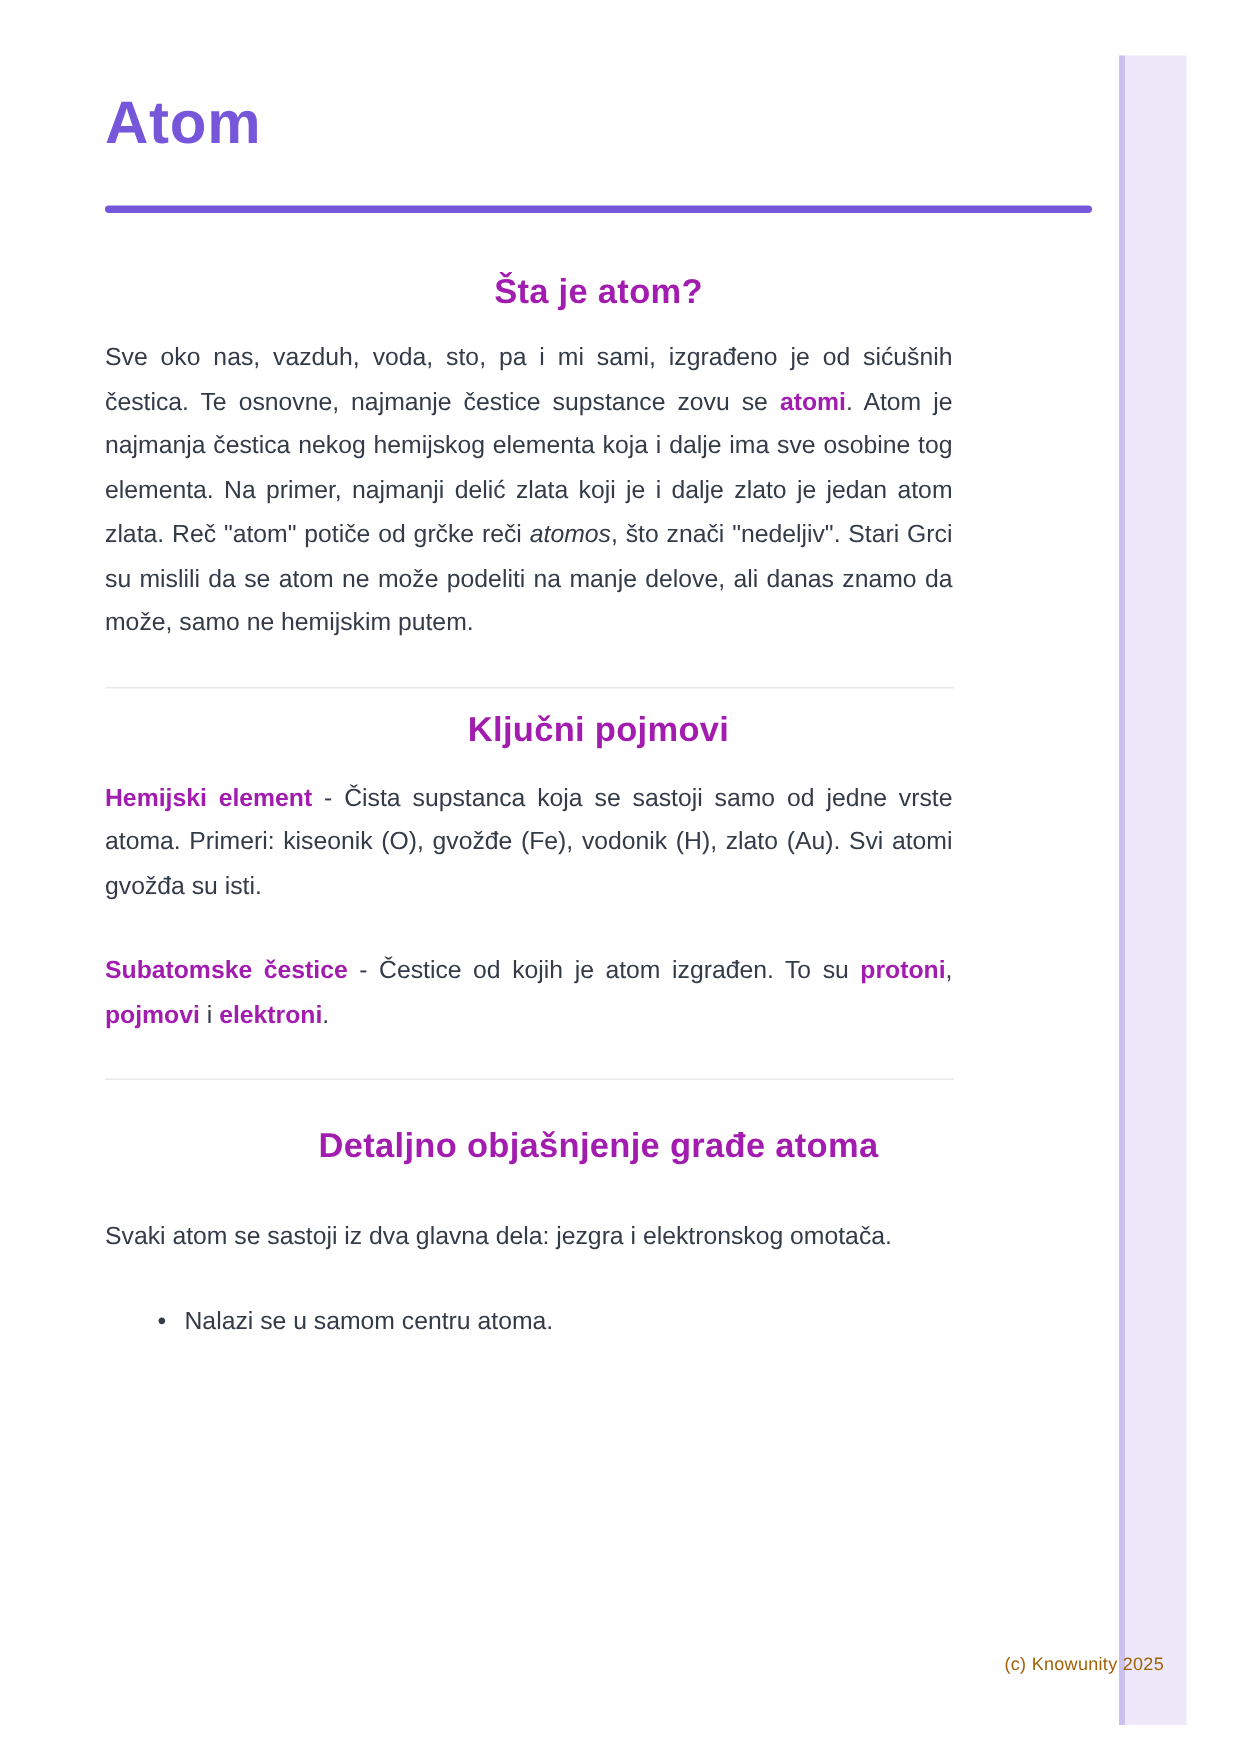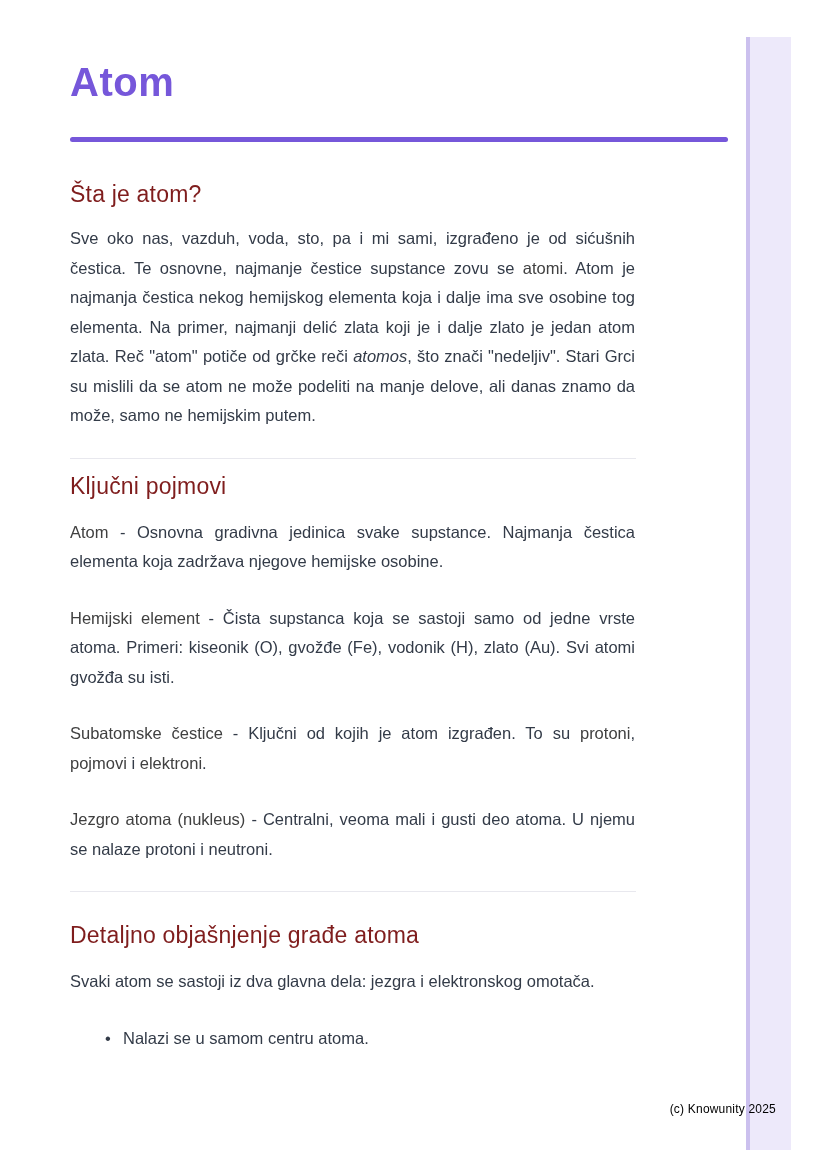--- a/index.html
+++ b/index.html
@@ -24,21 +24,21 @@
     border-left: 4px solid #CBC0EE;
     z-index: 1;
   }
 
   .watermark {
     position: absolute;
     top: 1102px;
     right: 52px;
     font-size: 12px;
     letter-spacing: 0.2px;
-    color: #000000;
+    color: #a16207;
     z-index: 3;
   }
 
   .content {
     position: absolute;
     left: 70px;
     top: 0;
     width: 658px;
     z-index: 2;
   }
@@ -55,38 +55,39 @@
     height: 5px;
     background: #7657DA;
     border-radius: 3px;
     margin-top: 33px;
     width: 658px;
   }
 
   h2.sec-heading {
     font-size: 23px;
     line-height: 30px;
-    font-weight: 400;
-    color: #7f1d1d;
+    font-weight: 700;
+    color: #a21caf;
     margin: 0 0 15px 0;
     letter-spacing: 0.2px;
+    text-align: center;
   }
   .sec-intro h2.sec-heading { margin-top: 37px; }
   .sec-terms h2.sec-heading { margin-top: 12px; margin-bottom: 17px; }
-  .sec-structure h2.sec-heading { margin-top: 28px; margin-bottom: 17px; }
+  .sec-structure h2.sec-heading { margin-top: 28px; margin-bottom: 32px; }
 
   p.body {
     font-size: 16.5px;
     line-height: 29.5px;
     color: #333B48;
     text-align: justify;
     width: 565px;
     margin: 0 0 27px 0;
   }
-  p.body b, .num-item b { color: #404040; font-weight: 400; }
+  p.body b, .num-item b { color: #a21caf; font-weight: 700; }
   p.body i { font-style: italic; }
 
   hr.divider {
     border: 0;
     border-top: 1px solid #E8E8EE;
     width: 566px;
     margin: 7px 0 0 0;
   }
 
   .num-item {
@@ -134,27 +135,25 @@
     <section class="sec-intro">
       <h2 class="sec-heading">Šta je atom?</h2>
       <p class="body"><span>Sve oko nas, vazduh, voda, sto, pa i mi sami, izgrađeno je od sićušnih čestica. Te osnovne, najmanje čestice supstance zovu se </span><b>atomi</b><span>. Atom je najmanja čestica nekog hemijskog elementa koja i dalje ima sve osobine tog elementa. Na primer, najmanji delić zlata koji je i dalje zlato je jedan atom zlata. Reč "atom" potiče od grčke reči </span><i>atomos</i><span>, što znači "nedeljiv". Stari Grci su mislili da se atom ne može podeliti na manje delove, ali danas znamo da može, samo ne hemijskim putem.</span></p>
     </section>
 
     <hr class="divider">
 
     <section class="sec-terms">
       <h2 class="sec-heading">Ključni pojmovi</h2>
 
-      <p class="body"><b>Atom</b><span> - Osnovna gradivna jedinica svake supstance. Najmanja čestica elementa koja zadržava njegove hemijske osobine.</span></p>
 
       <p class="body"><b>Hemijski element</b><span> - Čista supstanca koja se sastoji samo od jedne vrste atoma. Primeri: kiseonik (O), gvožđe (Fe), vodonik (H), zlato (Au). Svi atomi gvožđa su isti.</span></p>
 
-      <p class="body"><b>Subatomske čestice</b><span> - Ključni od kojih je atom izgrađen. To su </span><b>protoni</b><span>, </span><b>pojmovi</b><span> i </span><b>elektroni</b><span>.</span></p>
+      <p class="body"><b>Subatomske čestice</b><span> - Čestice od kojih je atom izgrađen. To su </span><b>protoni</b><span>, </span><b>pojmovi</b><span> i </span><b>elektroni</b><span>.</span></p>
 
-      <p class="body"><b>Jezgro atoma (nukleus)</b><span> - Centralni, veoma mali i gusti deo atoma. U njemu se nalaze protoni i neutroni.</span></p>
 
     </section>
 
     <hr class="divider">
 
     <section class="sec-structure">
       <h2 class="sec-heading">Detaljno objašnjenje građe atoma</h2>
 
       <p class="body">Svaki atom se sastoji iz dva glavna dela: jezgra i elektronskog omotača.</p>
 

